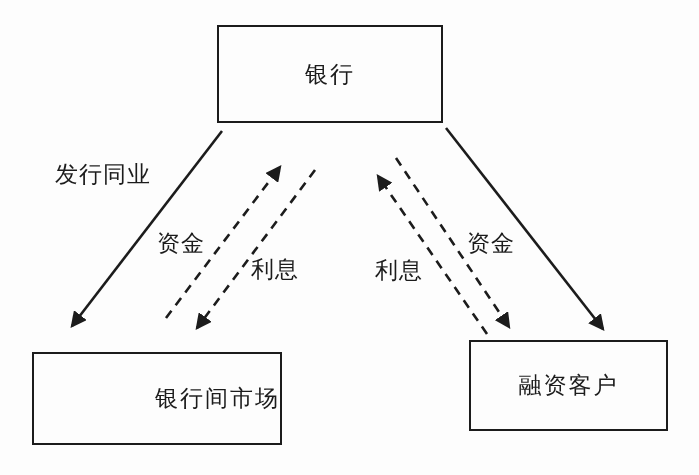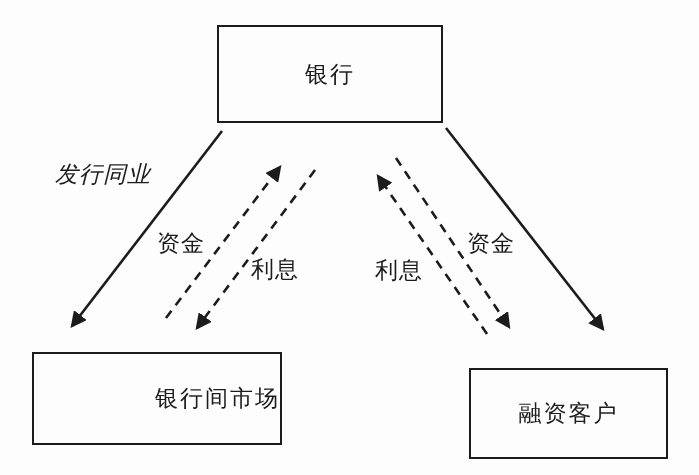--- a/index.html
+++ b/index.html
@@ -19,31 +19,31 @@
     background: #fdfdfd;
     display: flex;
     align-items: center;
     justify-content: center;
     font-size: 23px;
     letter-spacing: 2px;
     color: #1c1c1c;
   }
   .node-bank        { left: 217px; top: 25px;  width: 226px; height: 98px; }
   .node-interbank   { left: 32px;  top: 352px; width: 250px; height: 93px; justify-content: flex-end; }
-  .node-customers   { left: 469px; top: 368px; width: 199px; height: 91px; }
+  .node-customers   { left: 469px; top: 340px; width: 199px; height: 91px; }
 
   .edge-label {
     position: absolute;
     font-size: 23px;
     letter-spacing: 1px;
     color: #1c1c1c;
     white-space: nowrap;
     line-height: 32px;
   }
-  .lbl-issue-ncd     { left: 55px;  top: 158px; font-style: italic; }
+  .lbl-issue-ncd     { left: 55px;  top: 158px; }
   .lbl-funds-left    { left: 157px; top: 227px; }
   .lbl-interest-left { left: 251px; top: 253px; }
   .lbl-interest-right{ left: 375px; top: 254px; }
   .lbl-funds-right   { left: 467px; top: 227px; }
   .lbl-grant-loans   { left: 514px; top: 177px; }
 
   .arrows-layer {
     position: absolute;
     left: 0; top: 0;
     width: 699px;

